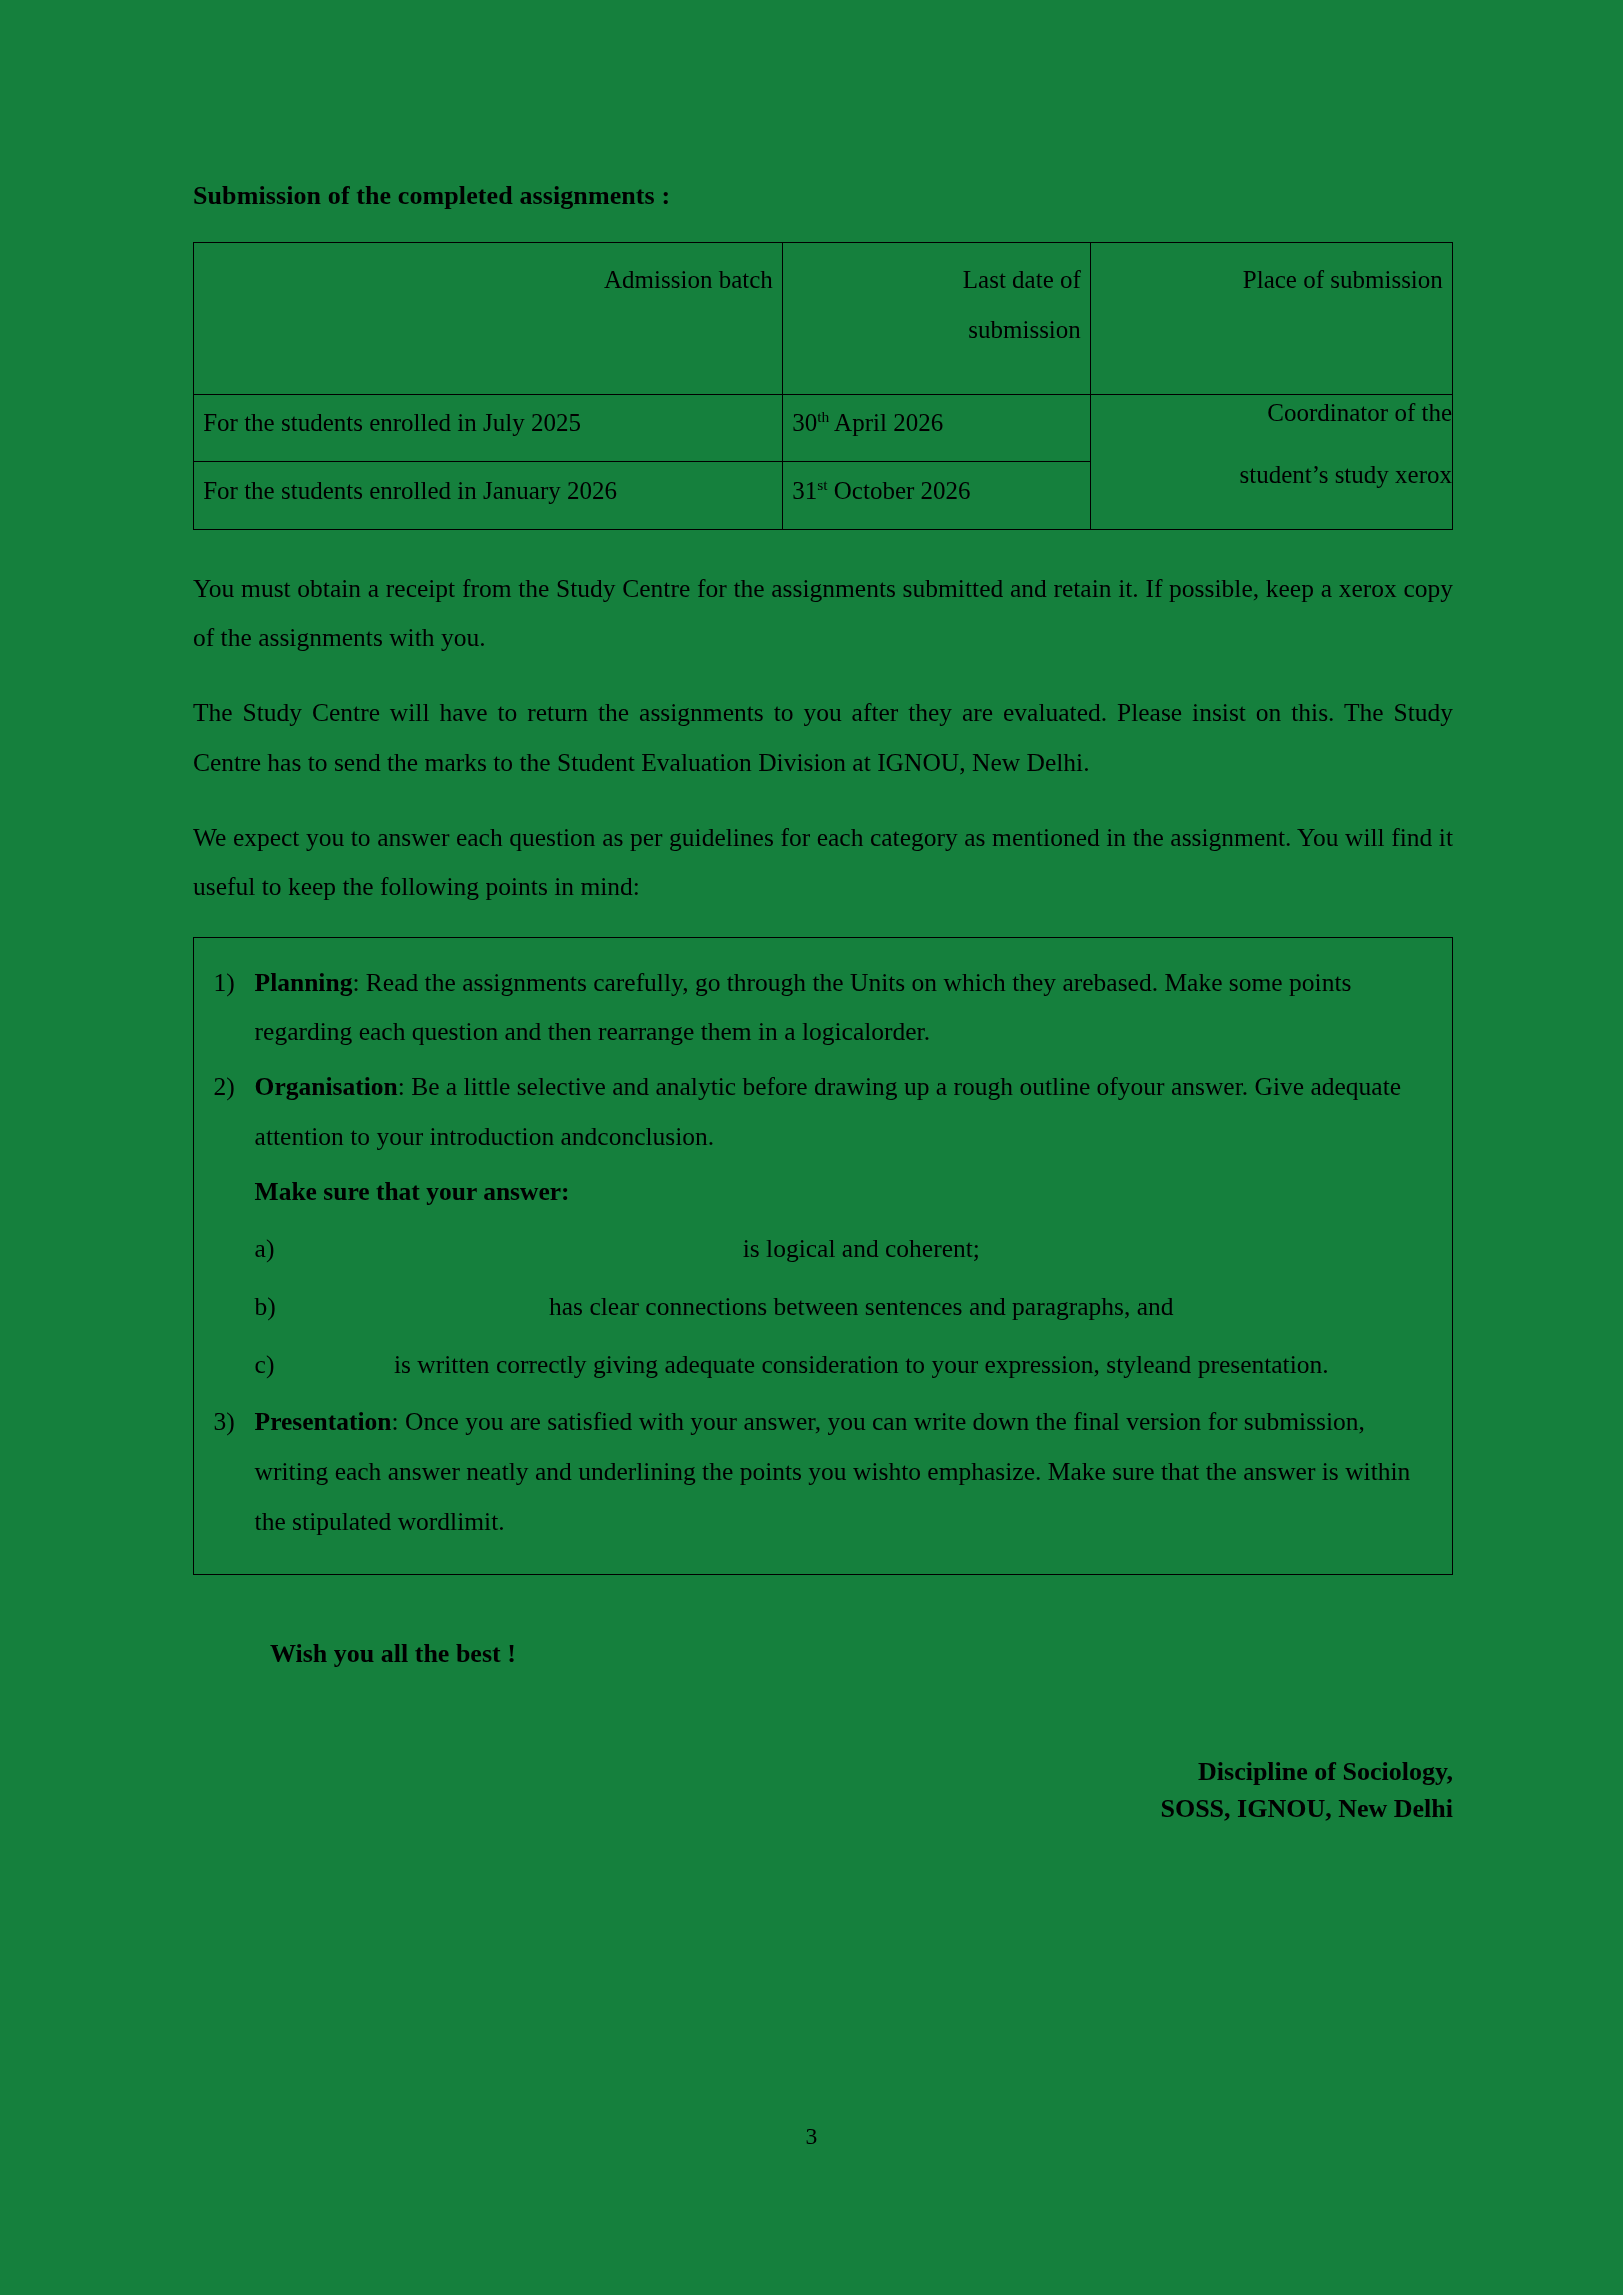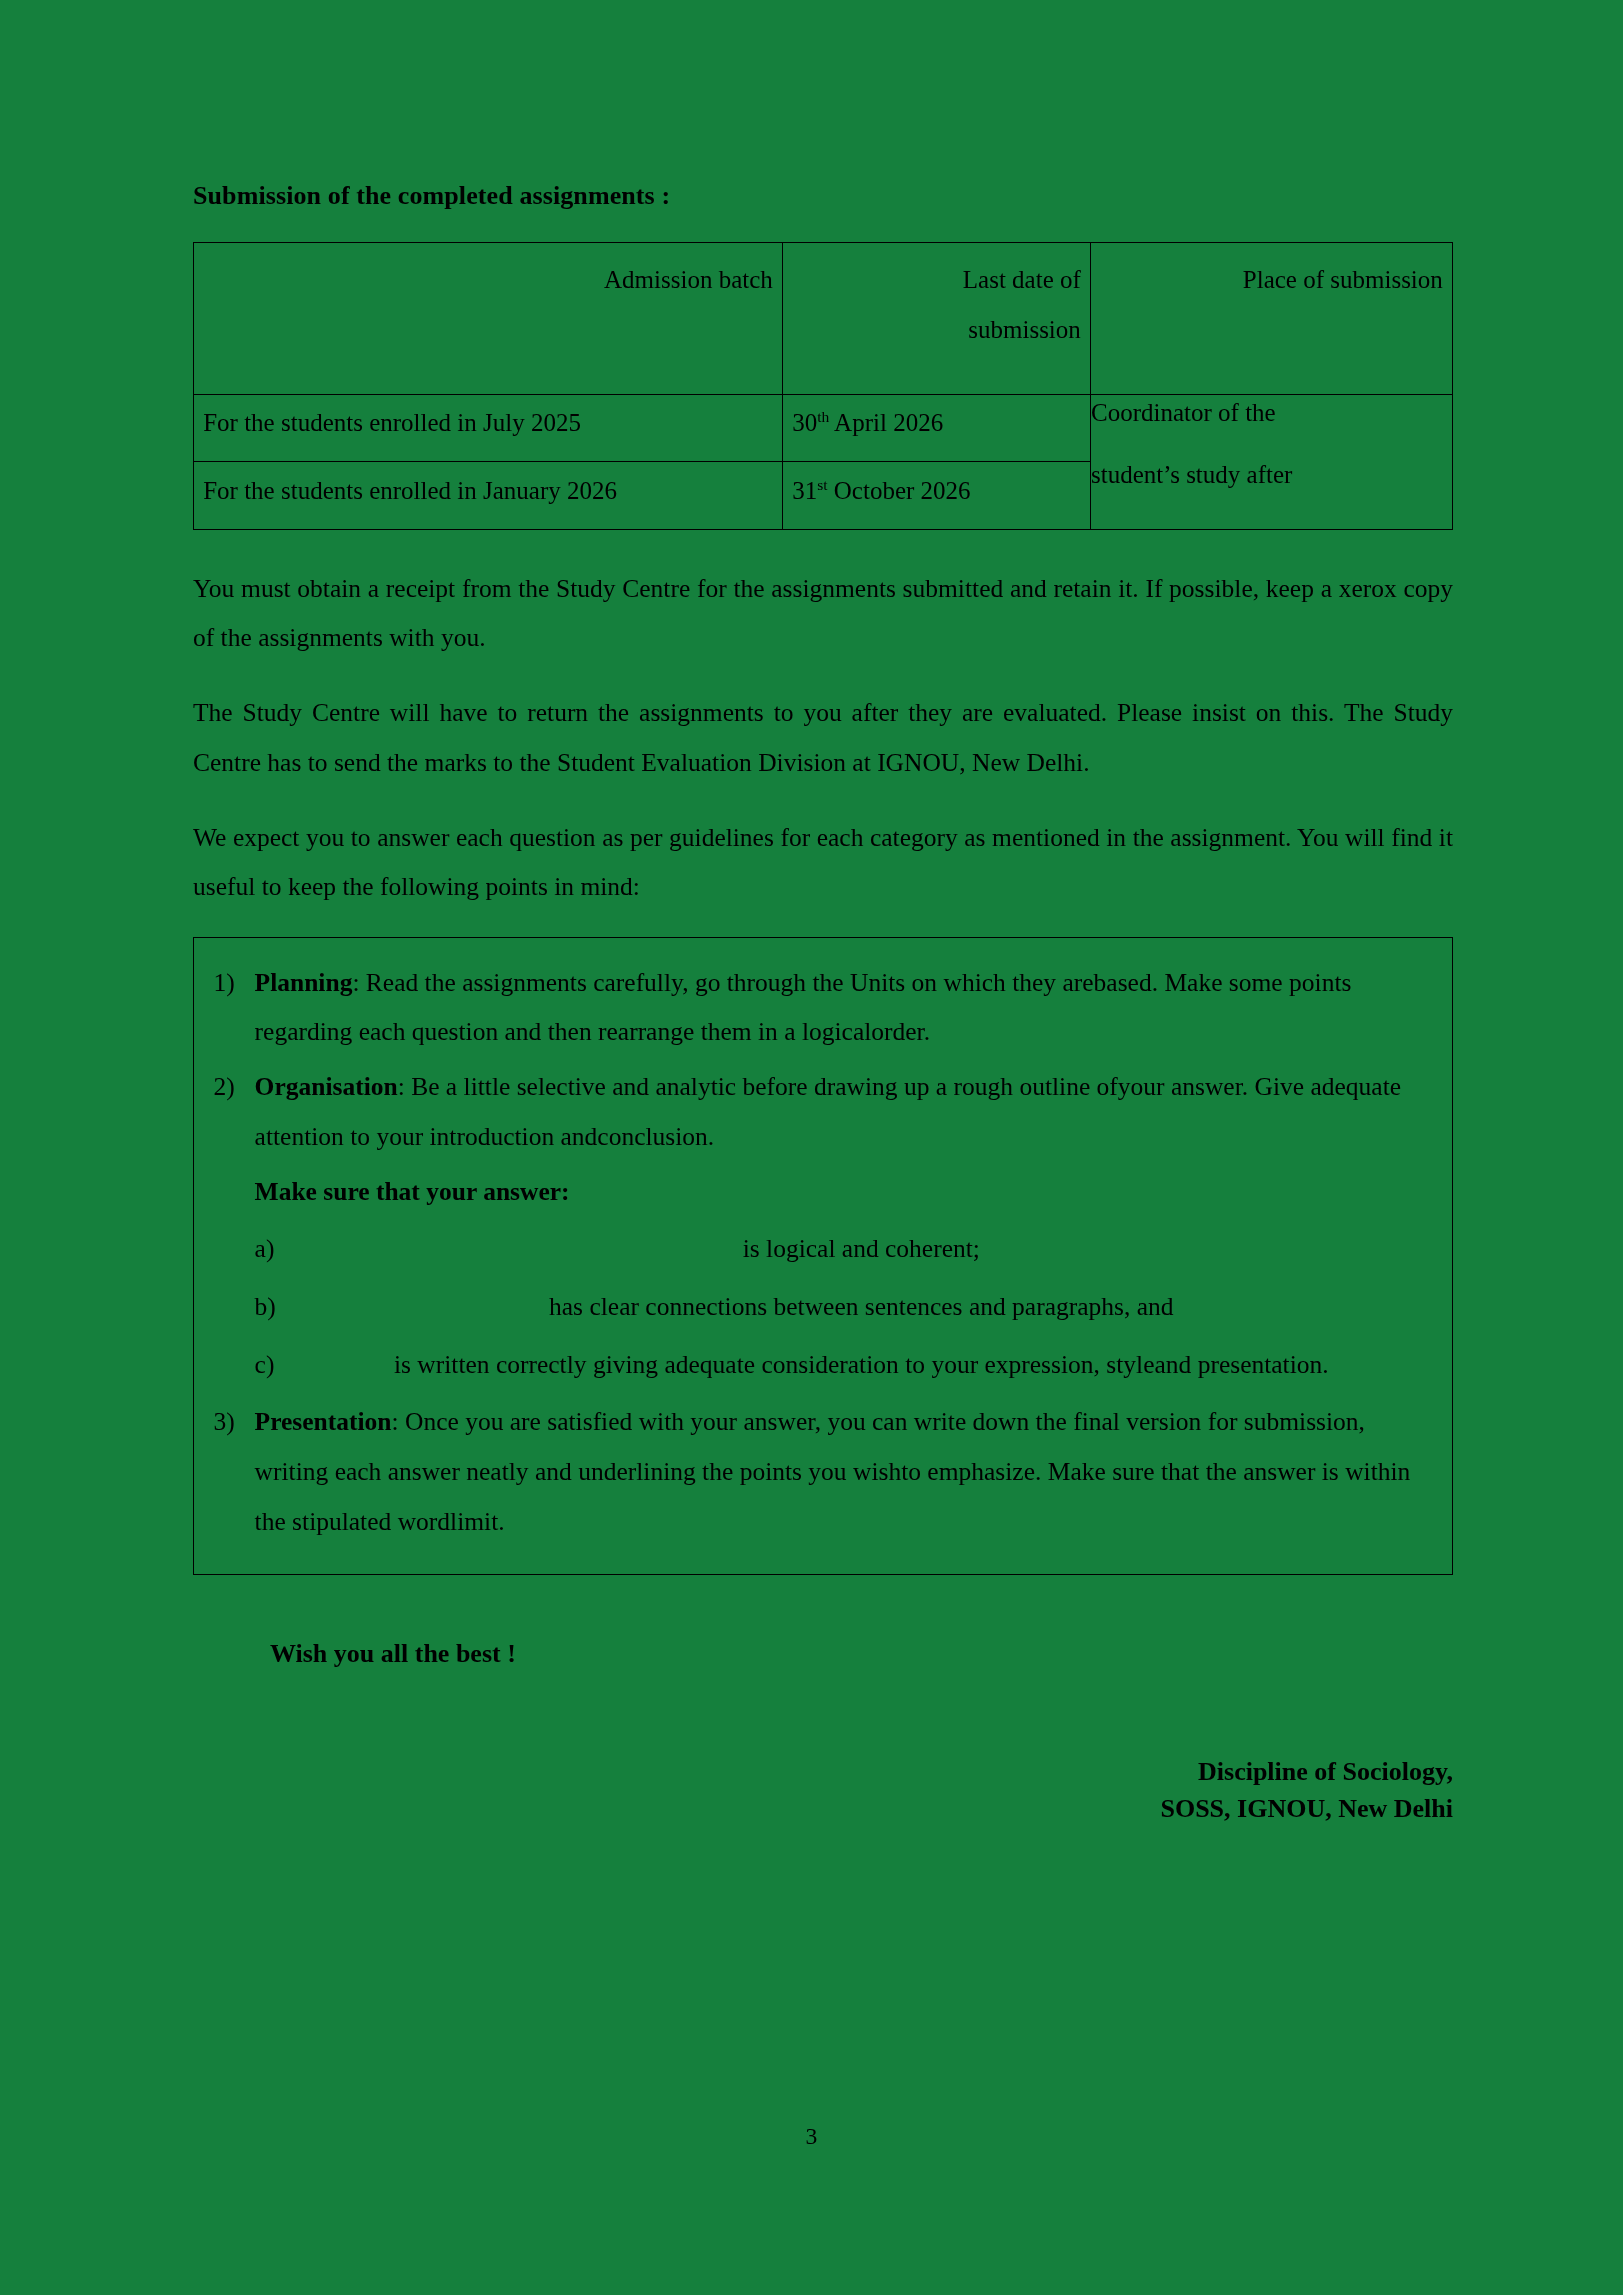--- a/index.html
+++ b/index.html
@@ -63,21 +63,21 @@
     min-height: 98px;
     box-sizing: border-box;
   }
   .td-cell {
     font-size: 25px;
     line-height: 1.45;
     padding: 10.5px 7.9px 19.6px 9.2px;
     box-sizing: border-box;
   }
   .td-place {
-    text-align: left;
+    text-align: right;
     vertical-align: middle;
     font-size: 25px;
     line-height: 1.45;
     padding: 10.5px 7.9px;
   }
   sup {
     font-size: 0.62em;
     vertical-align: super;
     line-height: 0;
   }
@@ -199,21 +199,21 @@
         <tr>
           <td>
             <div class="td-cell">For the students enrolled in July 2025</div>
           </td>
           <td>
             <div class="td-cell"><span>30</span><sup>th</sup><span> April 2026</span></div>
           </td>
           <td class="td-place" rowspan="2">
             <div>Coordinator of the</div>
             <div style="height:26px"></div>
-            <div>student’s study after</div>
+            <div>student’s study xerox</div>
           </td>
         </tr>
 
         <tr>
           <td>
             <div class="td-cell">For the students enrolled in January 2026</div>
           </td>
           <td>
             <div class="td-cell"><span>31</span><sup>st</sup><span> October 2026</span></div>
           </td>

